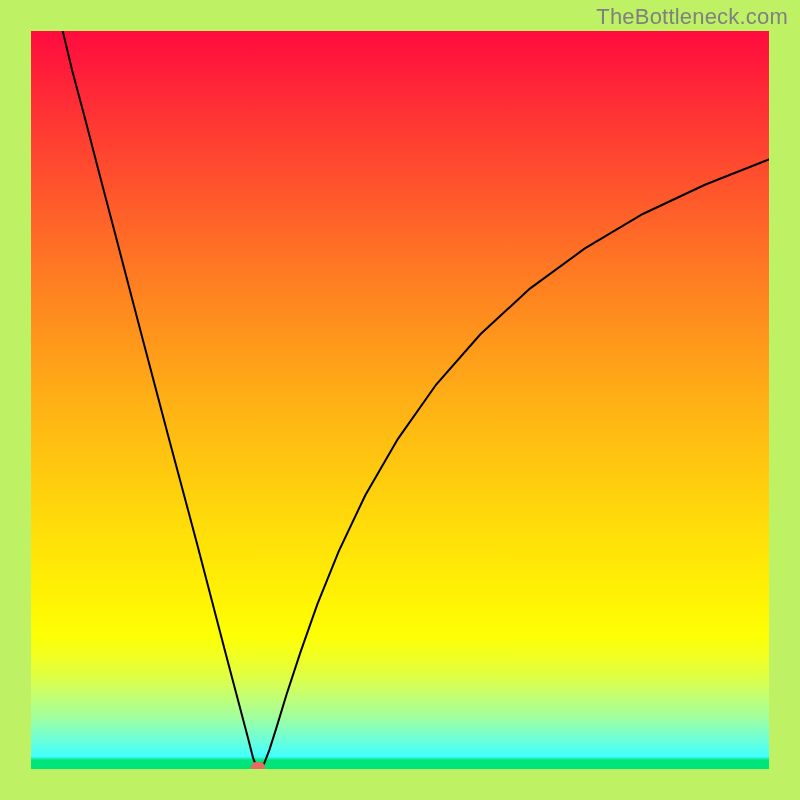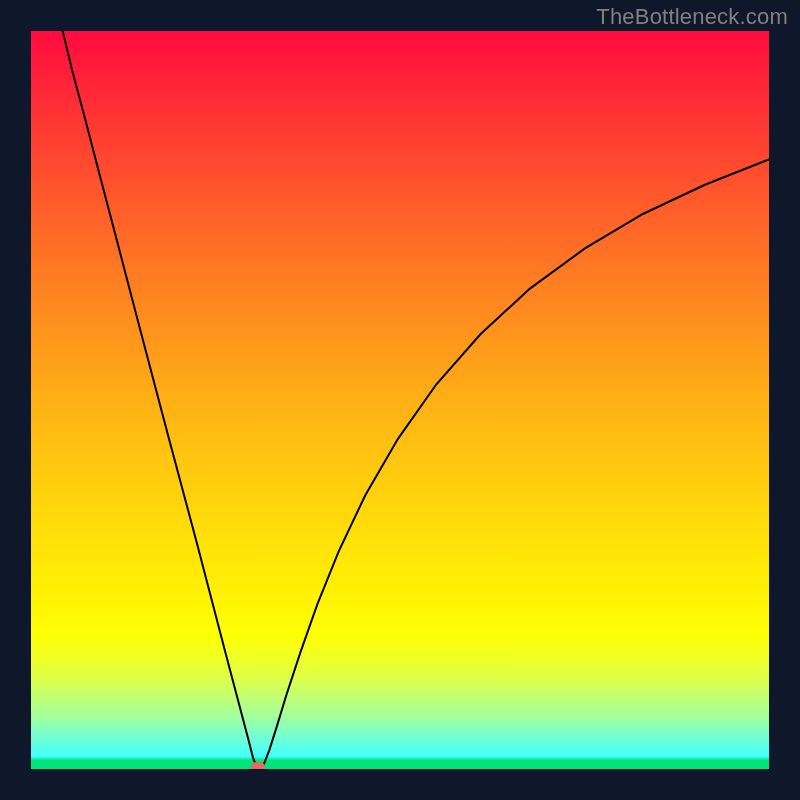--- a/index.html
+++ b/index.html
@@ -10,21 +10,21 @@
     background: #000;
     overflow: hidden;
     font-family: Arial, Helvetica, sans-serif;
   }
   .frame {
     position: absolute;
     left: 0;
     top: 0;
     width: 800px;
     height: 800px;
-    background: #0f172a;
+    background: #bef264;
   }
   .plot {
     position: absolute;
     left: 31px;
     top: 31px;
     width: 738px;
     height: 738px;
     overflow: hidden;
   }
   .gradient {

